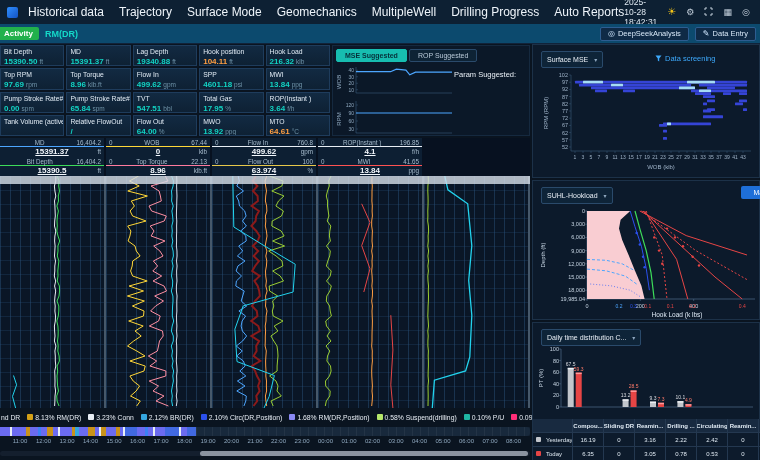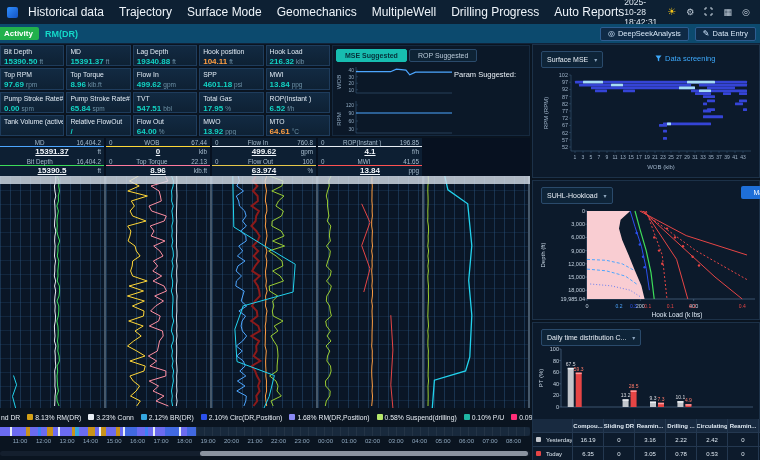--- a/index.html
+++ b/index.html
@@ -179,21 +179,21 @@
       <div class="pcell">
         <div class="plabel">TVT</div>
         <div class="pvalue"><span class="pval">547.51</span><span class="punit">bbl</span></div>
       </div>
       <div class="pcell">
         <div class="plabel">Total Gas</div>
         <div class="pvalue"><span class="pval">17.95</span><span class="punit">%</span></div>
       </div>
       <div class="pcell">
         <div class="plabel">ROP(Instant )</div>
-        <div class="pvalue"><span class="pval">6.52</span><span class="punit">f/h</span></div>
+        <div class="pvalue"><span class="pval">3.64</span><span class="punit">f/h</span></div>
       </div>
       <div class="pcell">
         <div class="plabel">Tank Volume (active)</div>
         <div class="pvalue"><span class="pval"></span><span class="punit"></span></div>
       </div>
       <div class="pcell">
         <div class="plabel">Relative FlowOut</div>
         <div class="pvalue"><span class="pval">/</span><span class="punit"></span></div>
       </div>
       <div class="pcell">

